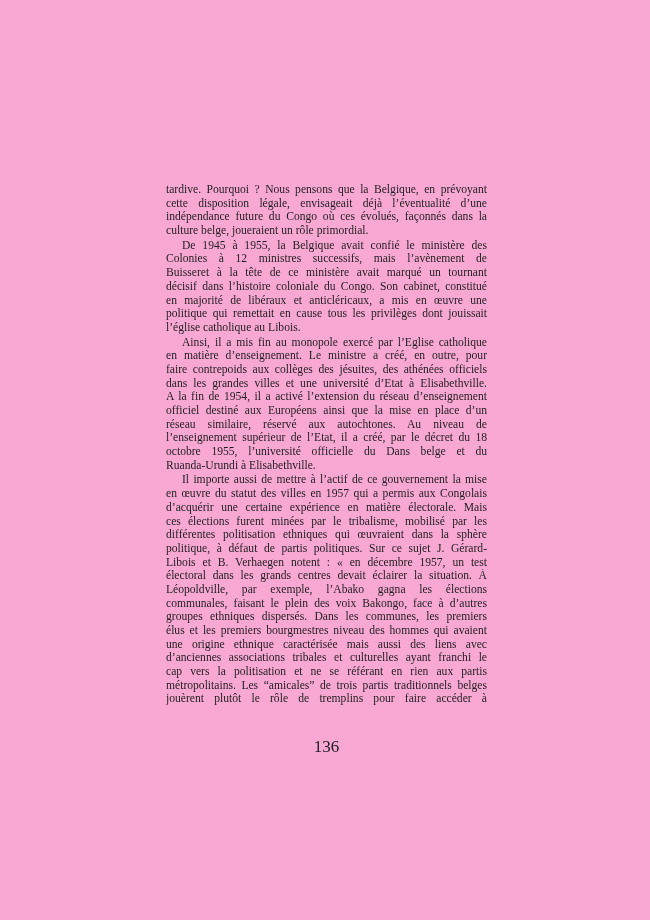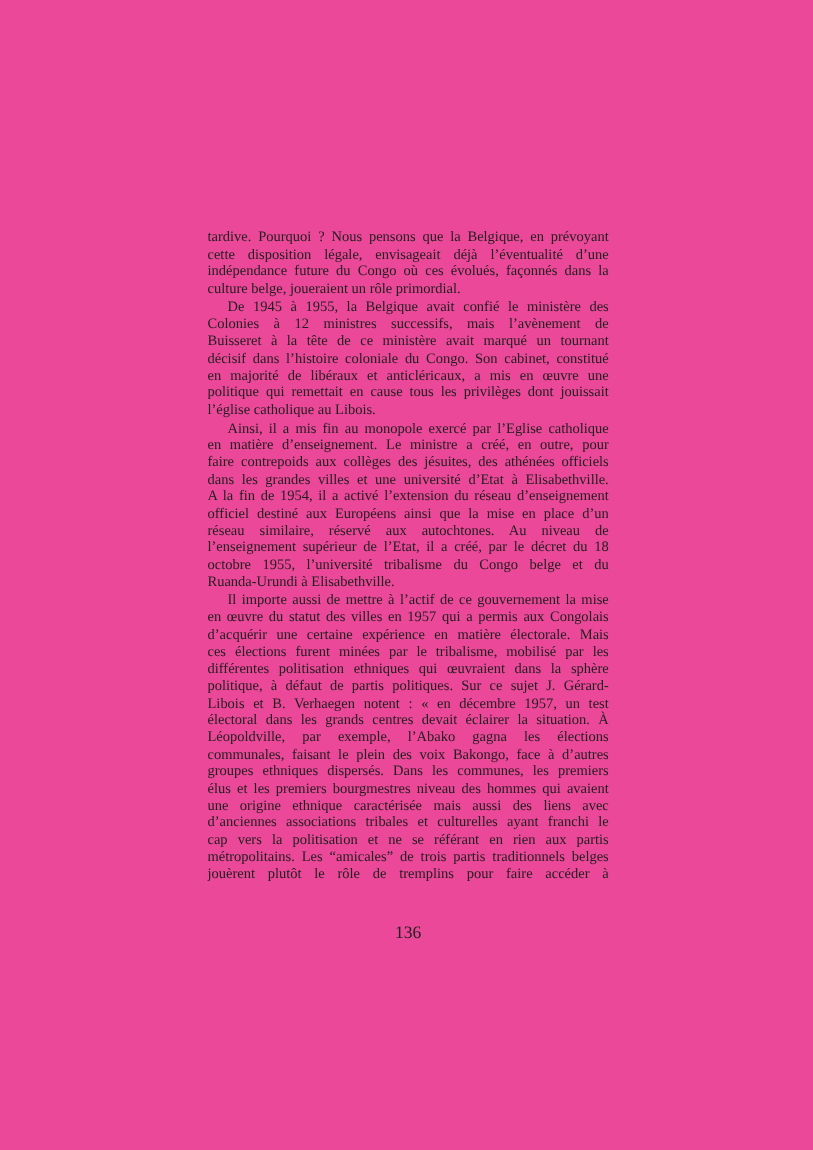--- a/index.html
+++ b/index.html
@@ -4,21 +4,21 @@
 <style>
   html, body {
     margin: 0;
     padding: 0;
     background: #ffffff;
   }
   .page {
     position: relative;
     width: 650px;
     height: 920px;
-    background: #ec4899;
+    background: #f9a8d4;
     font-family: "Liberation Serif", serif;
     color: #1e1e1e;
     overflow: hidden;
   }
   .text-block {
     position: absolute;
     left: 166px;
     top: 183px;
     width: 321px;
     font-size: 11.6px;
@@ -41,21 +41,21 @@
   }
   .para.indent .line:first-child {
     text-indent: 16px;
   }
   .page-number {
     position: absolute;
     top: 740px;
     left: 166px;
     width: 321px;
     text-align: center;
-    font-size: 14px;
+    font-size: 17px;
     line-height: 14px;
   }
 </style>
 </head>
 <body>
 
 <div class="page">
   <div class="text-block">
 
     <div class="para">
@@ -77,21 +77,21 @@
 
     <div class="para indent">
       <div class="line">Ainsi, il a mis fin au monopole exercé par l’Eglise catholique</div>
       <div class="line">en matière d’enseignement. Le ministre a créé, en outre, pour</div>
       <div class="line">faire contrepoids aux collèges des jésuites, des athénées officiels</div>
       <div class="line">dans les grandes villes et une université d’Etat à Elisabethville.</div>
       <div class="line">A la fin de 1954, il a activé l’extension du réseau d’enseignement</div>
       <div class="line">officiel destiné aux Européens ainsi que la mise en place d’un</div>
       <div class="line">réseau similaire, réservé aux autochtones. Au niveau de</div>
       <div class="line">l’enseignement supérieur de l’Etat, il a créé, par le décret du 18</div>
-      <div class="line">octobre 1955, l’université tribalisme du Congo belge et du</div>
+      <div class="line">octobre 1955, l’université officielle du Dans belge et du</div>
       <div class="line end">Ruanda-Urundi à Elisabethville.</div>
     </div>
 
     <div class="para indent">
       <div class="line">Il importe aussi de mettre à l’actif de ce gouvernement la mise</div>
       <div class="line">en œuvre du statut des villes en 1957 qui a permis aux Congolais</div>
       <div class="line">d’acquérir une certaine expérience en matière électorale. Mais</div>
       <div class="line">ces élections furent minées par le tribalisme, mobilisé par les</div>
       <div class="line">différentes politisation ethniques qui œuvraient dans la sphère</div>
       <div class="line">politique, à défaut de partis politiques. Sur ce sujet J. Gérard-</div>

